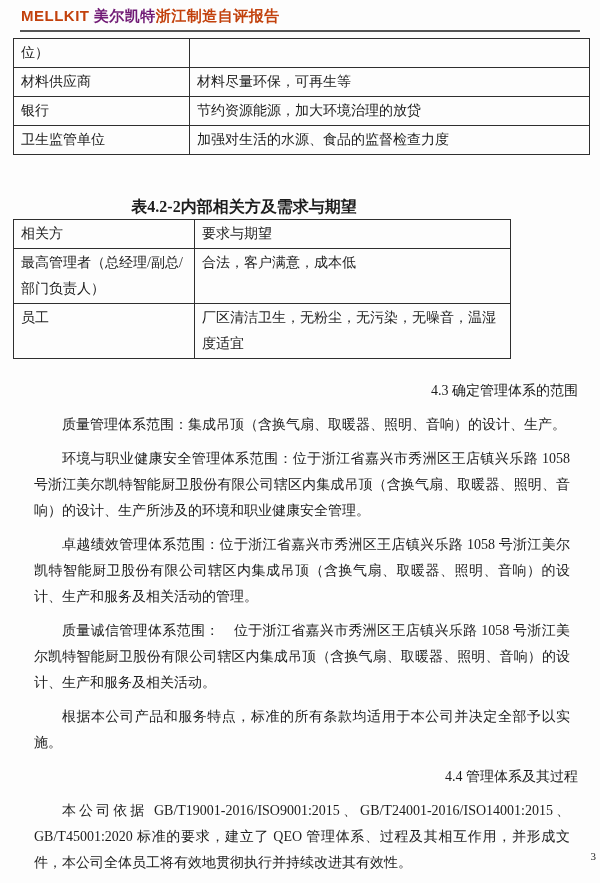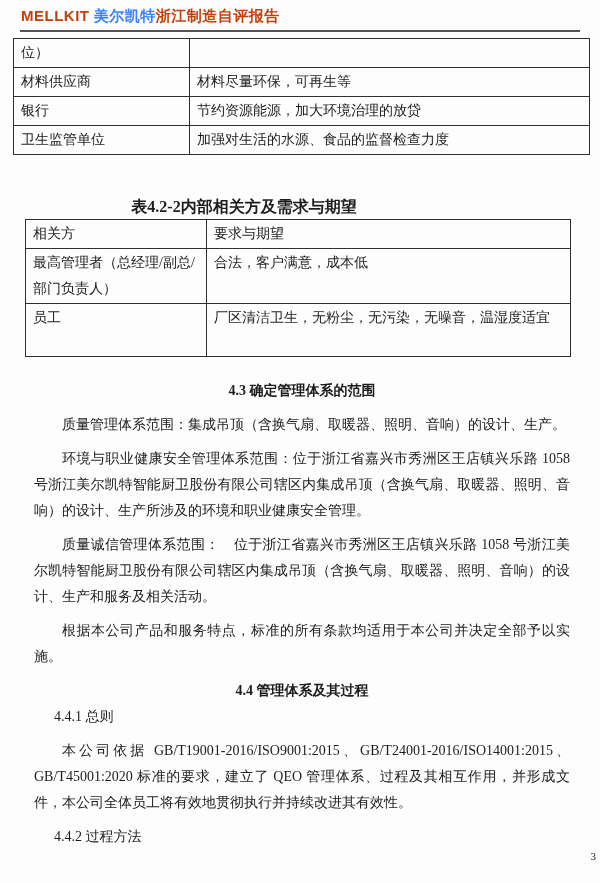--- a/index.html
+++ b/index.html
@@ -5,43 +5,43 @@
   html,body{margin:0;padding:0;background:#e8e8e8;}
   .page{
     position:relative;width:600px;height:883px;background:#fdfdfd;
     font-family:"Liberation Serif","DejaVu Serif",serif;color:#1c1c1c;
     overflow:hidden;margin:0 auto;
   }
   
   .hdr{position:absolute;left:21px;top:7px;right:20px;white-space:nowrap;
        font-size:15px;font-weight:bold;letter-spacing:.5px;}
   .hdr .brand{font-family:"Liberation Sans","DejaVu Sans",sans-serif;color:#c2410c;}
-  .hdr .name{color:#3b82f6;}
+  .hdr .name{color:#701a75;}
   .hdr .sub{color:#c2410c;}
   .hdr-rule{position:absolute;left:20px;right:20px;top:30px;height:2px;background:#565656;}
   
   table{border-collapse:collapse;table-layout:fixed;}
   td,th{border:1px solid #2f2f2f;font-size:14px;font-weight:normal;
         text-align:left;vertical-align:middle;padding:1px 4px 1px 7px;line-height:26px;
         overflow:hidden;}
   .tbl-ext{position:absolute;left:13px;top:38px;width:577px;}
   .tbl-ext td{height:25px;}
   .tbl-ext .c1{width:164px;}
   .tbl-cap{position:absolute;left:13px;top:197px;width:462px;text-align:center;
            font-size:16px;font-weight:bold;}
-  .tbl-int{position:absolute;left:13px;top:219px;width:546px;margin-left:12px;}
+  .tbl-int{position:absolute;left:13px;top:219px;width:498px;}
   .tbl-int .c1{width:169px;}
   .tbl-int td{vertical-align:top;}
   .tbl-int tr.r0 td{height:26px;}
   .tbl-int tr.r1 td{height:52px;}
   .tbl-int tr.r2 td{height:50px;}
   
   .content{position:absolute;left:26px;top:378px;width:552px;
            font-size:14px;line-height:26px;text-align:justify;}
-  .content .h{font-weight:bold;text-align:center;}
+  .content .h{font-weight:normal;text-align:right;}
   .content p{margin:8px;text-indent:2em;}
   .content .subh{text-indent:2em;text-align:left;}
   
   .pagenum{position:absolute;right:4px;top:850px;font-size:11px;color:#222;}
 </style>
 </head>
 <body>
 
 <div class="page">
 
@@ -87,23 +87,23 @@
       <td class="c1">员工</td>
       <td>厂区清洁卫生，无粉尘，无污染，无噪音，温湿度适宜</td>
     </tr>
   </tbody>
     </table>
 
   <div class="content">
     <div class="h">4.3 确定管理体系的范围</div>
     <p>质量管理体系范围：集成吊顶（含换气扇、取暖器、照明、音响）的设计、生产。</p>
     <p>环境与职业健康安全管理体系范围：位于浙江省嘉兴市秀洲区王店镇兴乐路 1058 号浙江美尔凯特智能厨卫股份有限公司辖区内集成吊顶（含换气扇、取暖器、照明、音响）的设计、生产所涉及的环境和职业健康安全管理。</p>
+    <p>卓越绩效管理体系范围：位于浙江省嘉兴市秀洲区王店镇兴乐路 1058 号浙江美尔凯特智能厨卫股份有限公司辖区内集成吊顶（含换气扇、取暖器、照明、音响）的设计、生产和服务及相关活动的管理。</p>
     <p>质量诚信管理体系范围：　位于浙江省嘉兴市秀洲区王店镇兴乐路 1058 号浙江美尔凯特智能厨卫股份有限公司辖区内集成吊顶（含换气扇、取暖器、照明、音响）的设计、生产和服务及相关活动。</p>
     <p>根据本公司产品和服务特点，标准的所有条款均适用于本公司并决定全部予以实施。</p>
     <div class="h">4.4 管理体系及其过程</div>
-    <div class="subh">4.4.1 总则</div>
     <p>本公司依据 GB/T19001-2016/ISO9001:2015、GB/T24001-2016/ISO14001:2015、GB/T45001:2020 标准的要求，建立了 QEO 管理体系、过程及其相互作用，并形成文件，本公司全体员工将有效地贯彻执行并持续改进其有效性。</p>
     <div class="subh">4.4.2 过程方法</div>
   </div>
 
   <div class="pagenum">3</div>
 
 </div>
 
 </body></html>

